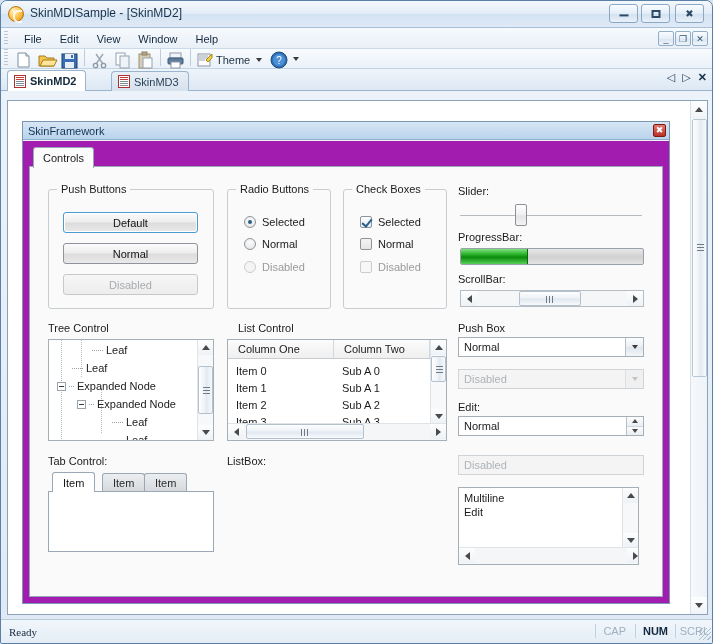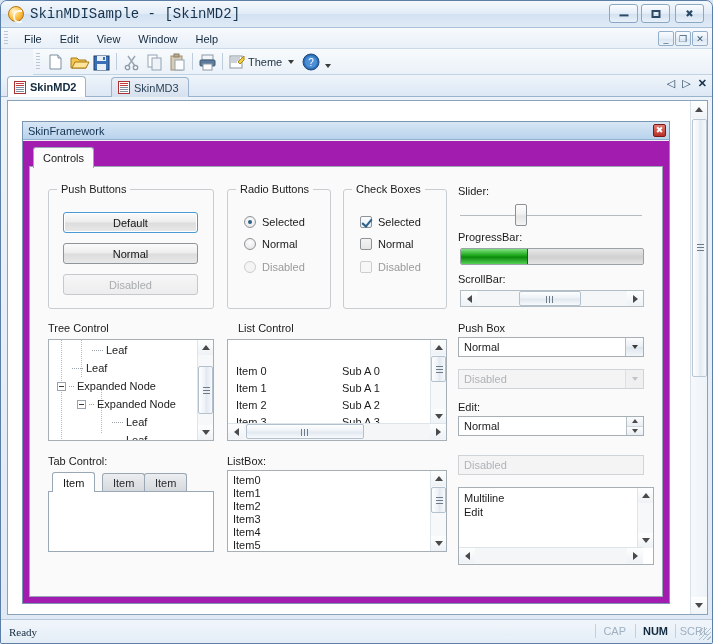--- a/index.html
+++ b/index.html
@@ -35,21 +35,21 @@
     background:radial-gradient(circle at 35% 30%,#fff5d8 0%,#ffc74f 45%,#e08b14 100%);
     border:1px solid #b5740c;
   }
   #title-icon::after{
     content:""; position:absolute; left:4px; top:3px; width:7px; height:9px;
     border:2px solid #fff; border-right:none; border-radius:6px 0 0 6px;
     opacity:.85;
   }
   #title-text {
     position:absolute; left:29px; top:5px;
-    font-size:14px; color:#16334d; white-space:nowrap;font-family:Liberation Mono, monospace;
+    font-size:12px; color:#16334d; white-space:nowrap;
   }
   .cap-btn {
     position:absolute; top:3px; width:29px; height:19px;
     background:linear-gradient(180deg,#fbfdff 0%,#e3edf8 50%,#d2e0ef 51%,#e8f1fa 100%);
     border:1px solid #8aa8c4; border-radius:3px;
     cursor:default;
   }
   .cap-btn i {
     position:absolute; left:50%; top:50%; transform:translate(-50%,-50%);
     font-style:normal; font-size:10px; color:#2c4a66; line-height:1;
@@ -75,24 +75,24 @@
     width:16px; height:15px;
     background:linear-gradient(180deg,#fafcfe 0%,#e6eef7 50%,#d9e5f1 51%,#eef4fa 100%);
     border:1px solid #93aec8; border-radius:2px;
     position:relative; cursor:default;
   }
   .mdi-btn i { position:absolute; left:50%; top:50%; transform:translate(-50%,-50%);
     font-style:normal; font-size:9px; color:#33536f; line-height:1; }
 
   
   #toolbar {
-    position:relative; height:26px;
+    position:relative; height:20px;
     background:linear-gradient(180deg,#f8fbfd 0%,#eaf1f8 100%);
     border-bottom:1px solid #c2d3e4;
-    display:flex; align-items:center;margin-left:32px;
+    display:flex; align-items:flex-start;
   }
   #tb-grip { width:4px; height:17px; margin-left:3px; margin-right:4px;
     background:repeating-linear-gradient(180deg,#b9c7d6 0 1px,transparent 1px 3px); }
   .tb-btn { width:23px; height:22px; position:relative; cursor:default; border-radius:3px; }
   .tb-sep { width:1px; height:17px; background:#bdcddd; margin:0 3px; }
   .tb-theme { display:flex; align-items:center; height:22px; padding:0 2px; cursor:default; border-radius:3px; }
   .tb-theme span { font-size:11px; color:#1c2f42; margin:0 4px 0 2px; }
   .arrow-dn { width:0;height:0;border-left:3px solid transparent;border-right:3px solid transparent;border-top:4px solid #3a3a3a; }
 
   
@@ -571,20 +571,24 @@
                   </div>
                 <div class="sb-a b">
                     <span class="tri-dn"></span>
                   </div>
                 <div class="sb-th" style="top:26px; height:48px;"></div>
               </div>
             </div>
 
             <div class="lbl" style="left:208px; top:155px;">List Control</div>
             <div class="panel" style="left:197px; top:172px; width:220px; height:102px;">
+              <div class="lc-head">
+                <div class="lc-th" style="left:0; width:106px;">Column One</div>
+                <div class="lc-th" style="left:106px; width:96px;">Column Two</div>
+              </div>
 
               <div>
                 <div class="lc-cell" style="left:8px; top:25px;">Item 0</div>
                 <div class="lc-cell" style="left:114px; top:25px;">Sub A 0</div>
               </div>
               <div>
                 <div class="lc-cell" style="left:8px; top:42px;">Item 1</div>
                 <div class="lc-cell" style="left:114px; top:42px;">Sub A 1</div>
               </div>
               <div>
@@ -654,40 +658,22 @@
               <div class="tc-tab inactive" style="left:54px; top:1px;">
                 <span>Item</span>
               </div>
               <div class="tc-tab inactive" style="left:96px; top:1px;">
                 <span>Item</span>
               </div>
               <div style="position:absolute; left:0; top:19px; width:166px; height:61px; background:#fff; border:1px solid #9aa7b4;"></div>
             </div>
 
             <div class="lbl" style="left:197px; top:288px;">ListBox:</div>
-            <div class="panel" style="left:197px; top:303px; width:220px; height:82px;">
-              <div class="lc-cell" style="left:5px; top:3px;">Item0</div>
-              <div class="lc-cell" style="left:5px; top:16px;">Item1</div>
-              <div class="lc-cell" style="left:5px; top:29px;">Item2</div>
-              <div class="lc-cell" style="left:5px; top:42px;">Item3</div>
-              <div class="lc-cell" style="left:5px; top:55px;">Item4</div>
-              <div class="lc-cell" style="left:5px; top:68px;">Item5</div>
-
-              <div class="vsb">
-                <div class="sb-a t">
-                    <span class="tri-up"></span>
-                  </div>
-                <div class="sb-a b">
-                    <span class="tri-dn"></span>
-                  </div>
-                <div class="sb-th" style="top:16px; height:26px;"></div>
-              </div>
-            </div>
-
-            <div class="panel" style="left:428px; top:320px; width:196px; height:78px;">
+
+            <div class="panel" style="left:428px; top:320px; width:181px; height:78px;">
               <div class="lc-cell" style="left:5px; top:4px;">Multiline</div>
               <div class="lc-cell" style="left:5px; top:18px;">Edit</div>
               <div class="vsb" style="bottom:16px;">
                 <div class="sb-a t">
                     <span class="tri-up"></span>
                   </div>
                 <div class="sb-a b">
                     <span class="tri-dn"></span>
                   </div>
               </div>

